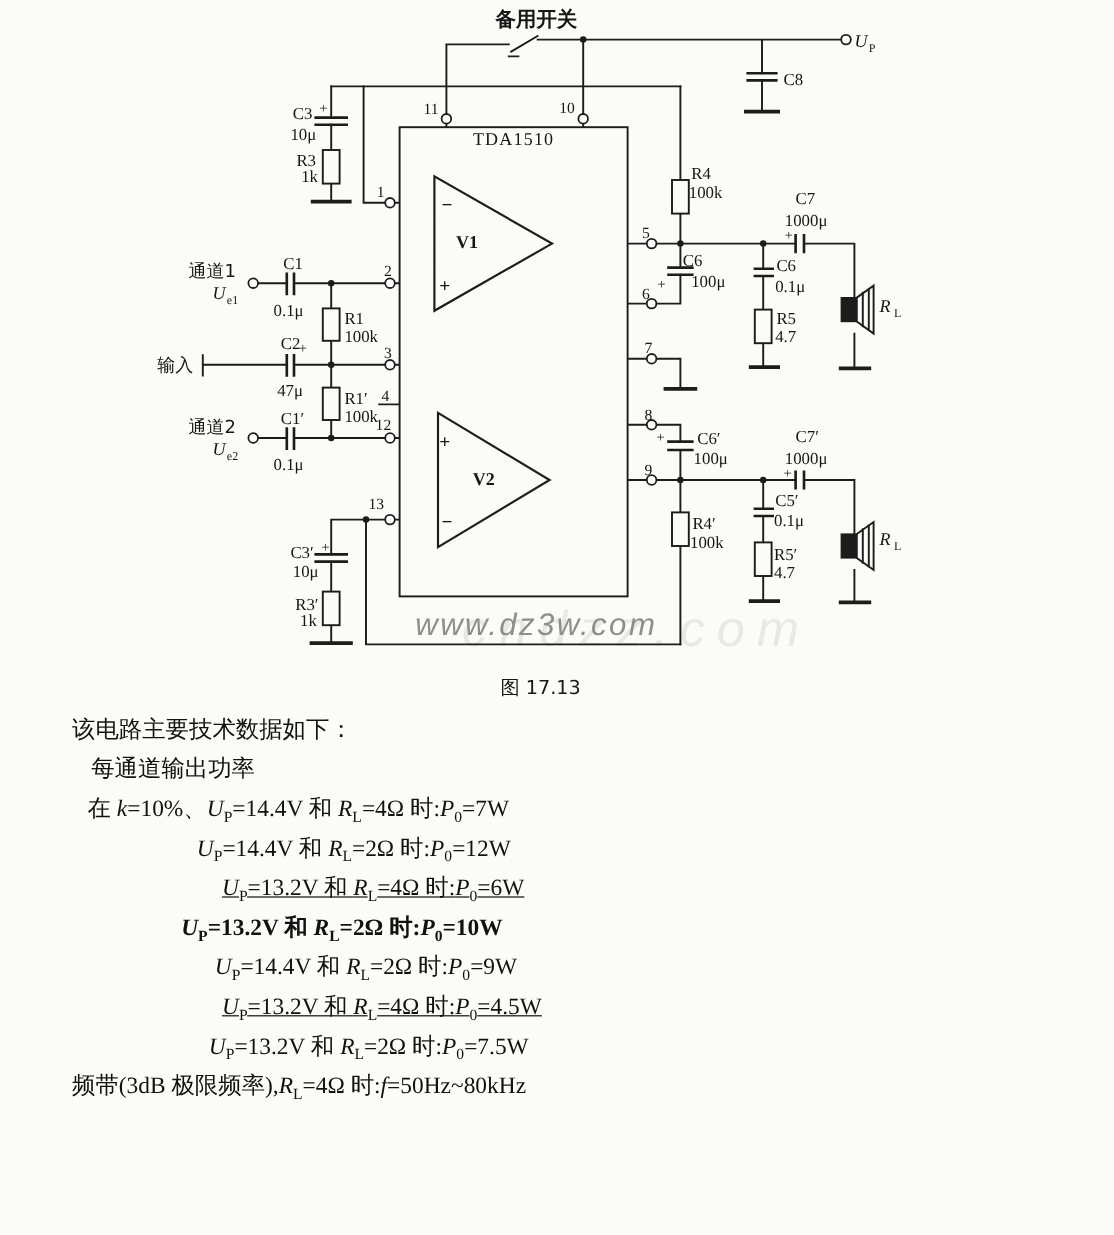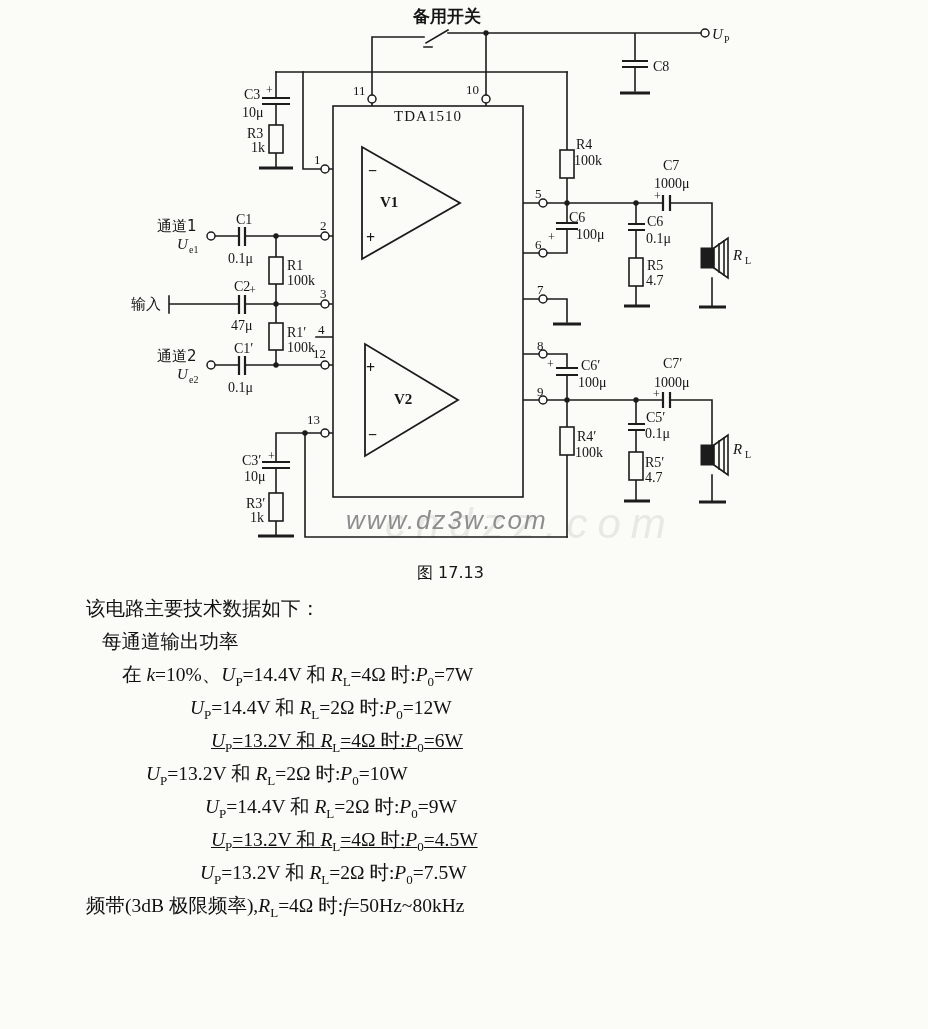--- a/index.html
+++ b/index.html
@@ -21,21 +21,21 @@
   svg .wm1{font-size:26px;font-style:italic;fill:#8e8e8e;letter-spacing:2px;font-family:"Liberation Sans","DejaVu Sans",sans-serif}
   svg .wm2{font-size:42px;font-style:italic;fill:#e9e9e4;letter-spacing:10px;font-family:"Liberation Sans","DejaVu Sans",sans-serif}
   .w{stroke:#1c1c1c;stroke-width:1.6;fill:none;stroke-linecap:square}
   .pl{stroke:#1c1c1c;stroke-width:2.2;fill:none;stroke-linecap:butt}
   .gnd{stroke:#1c1c1c;stroke-width:3.2;fill:none;stroke-linecap:butt}
   .comp{stroke:#1c1c1c;stroke-width:1.6;fill:#fbfbf7}
   .tri{stroke:#1c1c1c;stroke-width:1.8;fill:none}
   .pin{fill:#fff;stroke:#1c1c1c;stroke-width:1.5}
   .dot{fill:#1c1c1c;stroke:none}
   .spk{fill:#1c1c1c;stroke:#1c1c1c}
-  .specs{position:absolute;left:86px;top:592px;font-size:19.5px;line-height:33px;white-space:nowrap;color:#111;}
+  .specs{position:absolute;left:60px;top:592px;font-size:19.5px;line-height:33px;white-space:nowrap;color:#111;}
   .spec-line{height:33px;}
   .spec-line i.var{font-style:italic;font-family:"Liberation Serif","DejaVu Serif",serif;}
   .spec-line sub{font-size:13px;line-height:0;}
 </style>
 </head>
 <body>
 
 <div class="page">
 <svg class="schematic" width="928" height="590" viewBox="0 0 928 590">
 
@@ -214,22 +214,22 @@
   <text class="t14" x="645" y="482">4.7</text>
   <text class="t15 it" x="733" y="454">R</text>
   <text class="sub" x="745" y="458">L</text>
 
   <text class="zh" x="417" y="578" style="font-size:16px">图 17.13</text>
 </svg>
 
 <div class="specs">
       <div class="spec-line" style="margin-left: 0px;">该电路主要技术数据如下：</div>
       <div class="spec-line" style="margin-left: 16px;">每通道输出功率</div>
-      <div class="spec-line" style="margin-left: 36px;">在 <i class="var">k</i>=10%、<i class="var">U</i><sub>P</sub>=14.4V 和 <i class="var">R</i><sub>L</sub>=4Ω 时:<i class="var">P</i><sub>0</sub>=7W</div>
+      <div class="spec-line" style="margin-left: 13px;">在 <i class="var">k</i>=10%、<i class="var">U</i><sub>P</sub>=14.4V 和 <i class="var">R</i><sub>L</sub>=4Ω 时:<i class="var">P</i><sub>0</sub>=7W</div>
       <div class="spec-line" style="margin-left: 104px;"><i class="var">U</i><sub>P</sub>=14.4V 和 <i class="var">R</i><sub>L</sub>=2Ω 时:<i class="var">P</i><sub>0</sub>=12W</div>
       <div class="spec-line" style="margin-left: 125px; text-decoration: underline;"><i class="var">U</i><sub>P</sub>=13.2V 和 <i class="var">R</i><sub>L</sub>=4Ω 时:<i class="var">P</i><sub>0</sub>=6W</div>
-      <div class="spec-line" style="margin-left: 60px;"><i class="var">U</i><sub>P</sub>=13.2V 和 <i class="var">R</i><sub>L</sub>=2Ω 时:<i class="var">P</i><sub>0</sub>=10W</div>
+      <div class="spec-line" style="margin-left: 91px; font-weight: bold;"><i class="var">U</i><sub>P</sub>=13.2V 和 <i class="var">R</i><sub>L</sub>=2Ω 时:<i class="var">P</i><sub>0</sub>=10W</div>
       <div class="spec-line" style="margin-left: 119px;"><i class="var">U</i><sub>P</sub>=14.4V 和 <i class="var">R</i><sub>L</sub>=2Ω 时:<i class="var">P</i><sub>0</sub>=9W</div>
       <div class="spec-line" style="margin-left: 125px; text-decoration: underline;"><i class="var">U</i><sub>P</sub>=13.2V 和 <i class="var">R</i><sub>L</sub>=4Ω 时:<i class="var">P</i><sub>0</sub>=4.5W</div>
       <div class="spec-line" style="margin-left: 114px;"><i class="var">U</i><sub>P</sub>=13.2V 和 <i class="var">R</i><sub>L</sub>=2Ω 时:<i class="var">P</i><sub>0</sub>=7.5W</div>
       <div class="spec-line" style="margin-left: 0px;">频带(3dB 极限频率),<i class="var">R</i><sub>L</sub>=4Ω 时:<i class="var">f</i>=50Hz~80kHz</div>
     </div>
 </div>
 
 </body></html>

